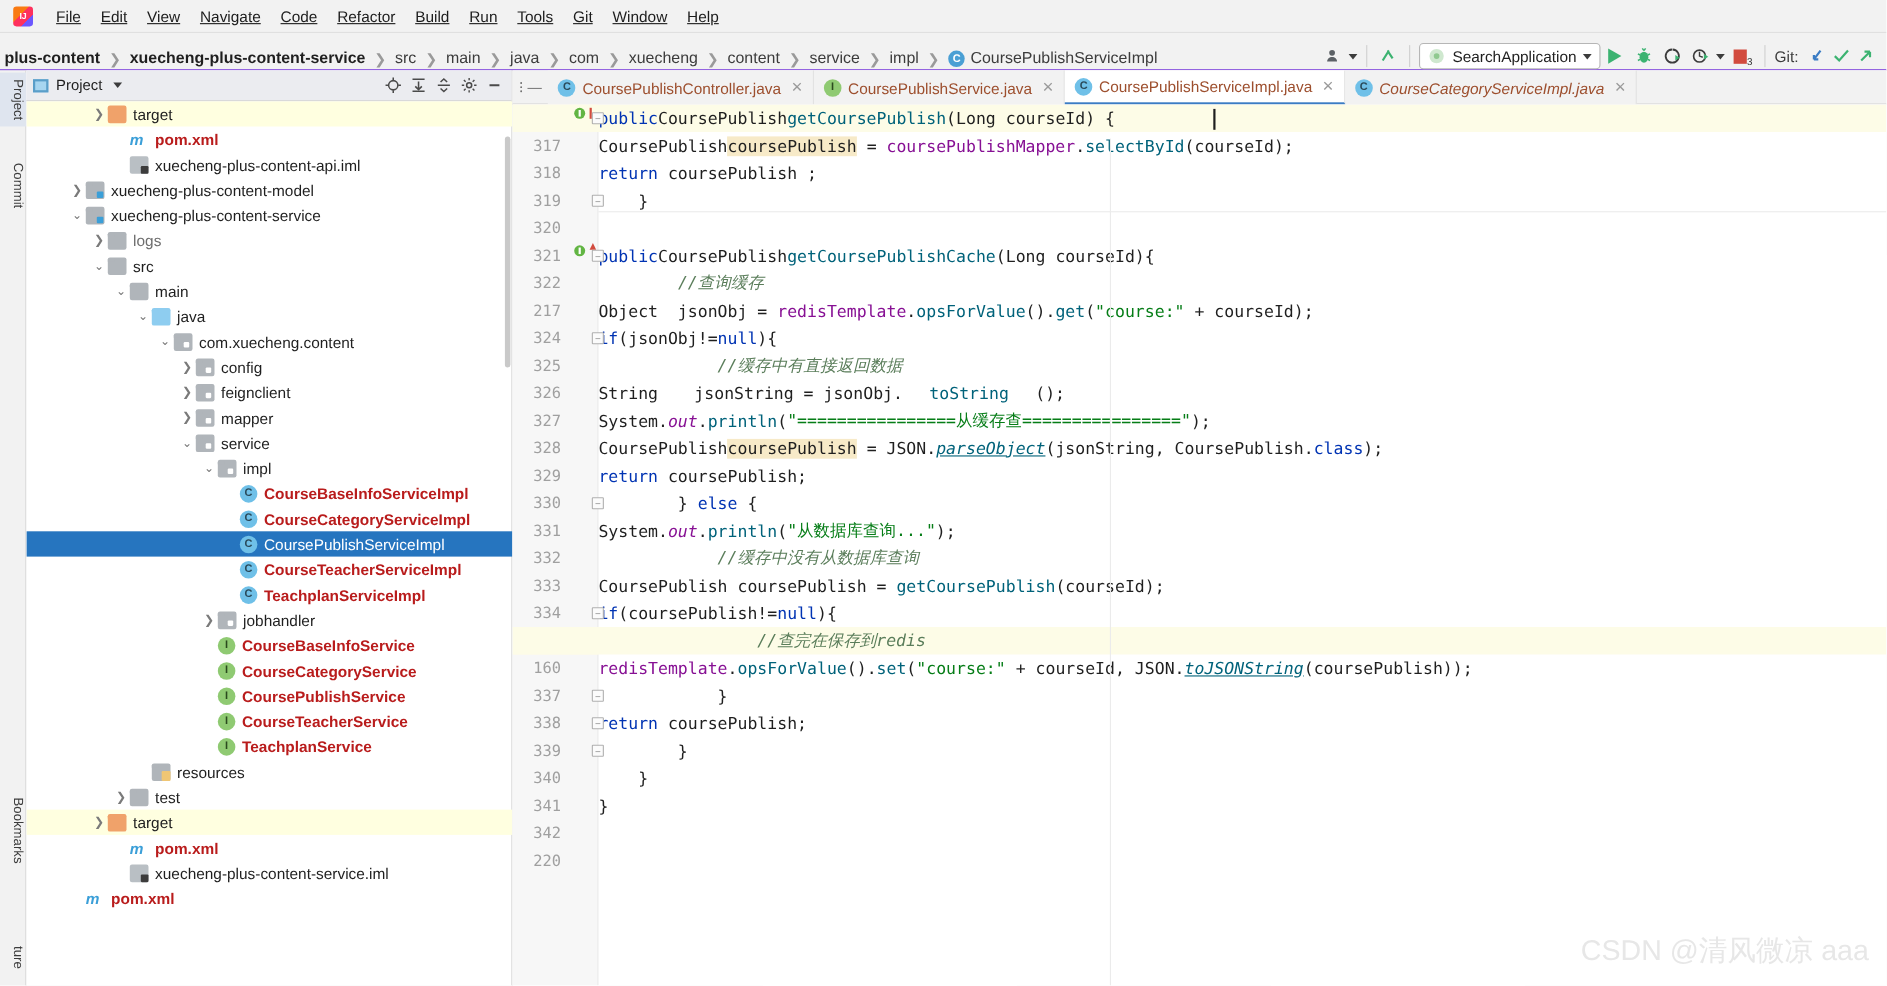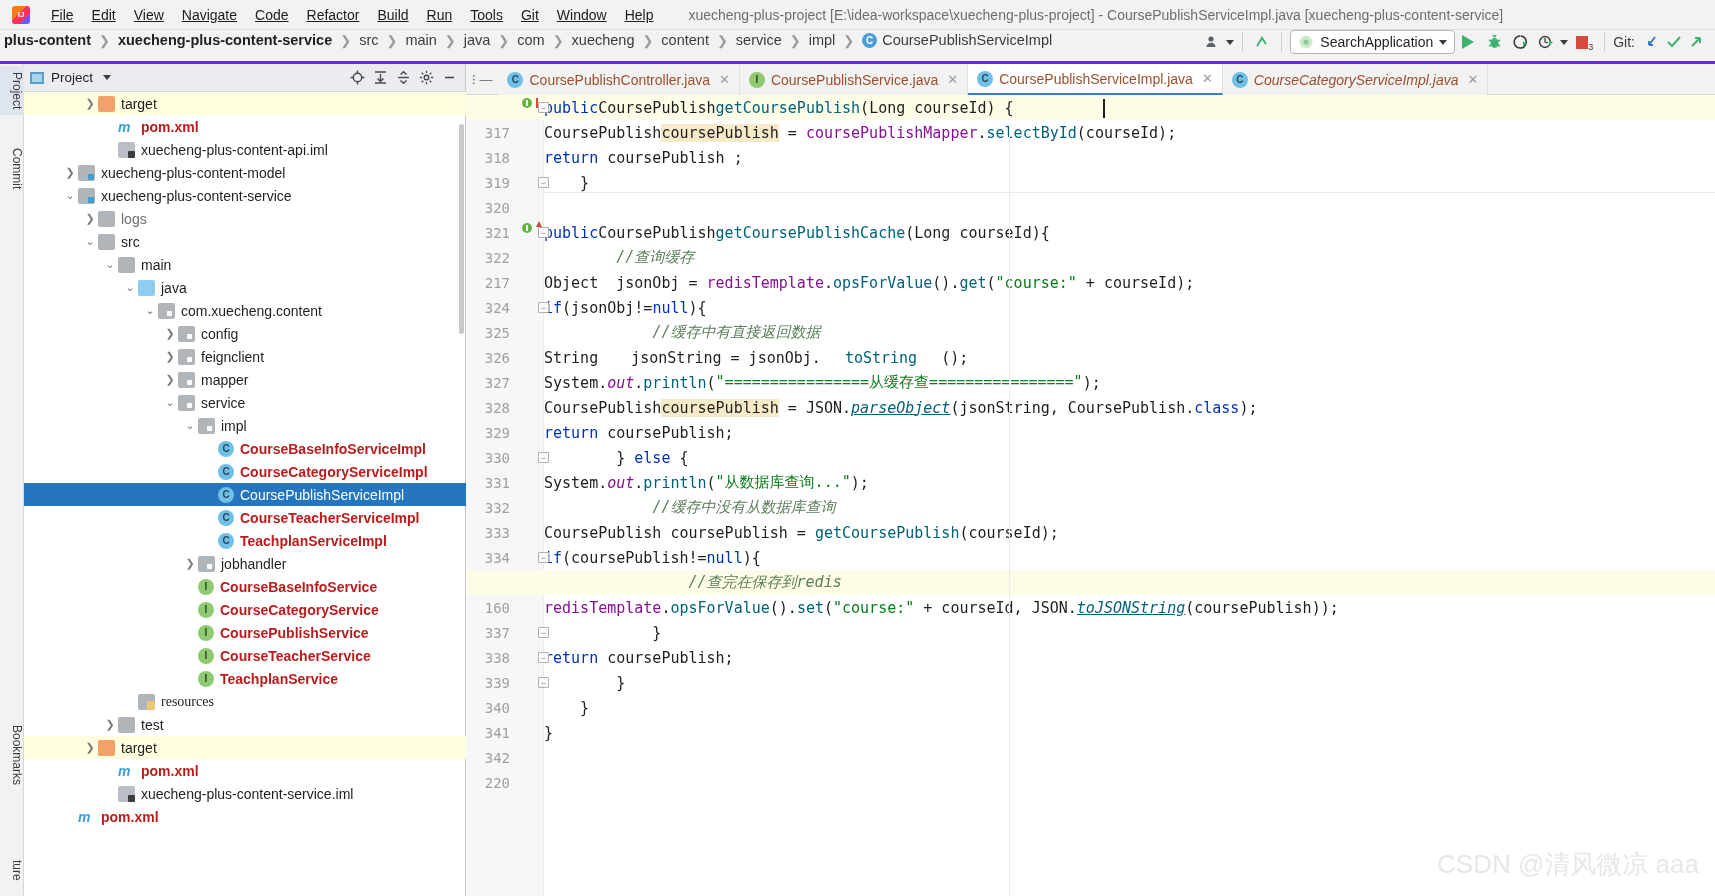--- a/index.html
+++ b/index.html
@@ -30,22 +30,22 @@
     font-size:14px; color:#1c1c1c; padding:3px 9px; cursor:default; white-space:nowrap;
   }
   .menu-item u { text-decoration:underline; }
   .win-title {
     margin-left:26px; font-size:14px; color:#6e6e6e; white-space:nowrap;
   }
 
   
   .navbar {
     position:absolute; left:0; top:30px; width:1715px; height:34px;
-    background:#f2f2f2; border-bottom:3px solid #6d28d9;
-    display:flex; align-items:flex-start;
+    background:#f2f2f2; border-bottom:1px solid #6d28d9;
+    display:flex; align-items:flex-end;
   }
   .crumbs { display:flex; align-items:center; padding-left:0px; }
   .crumb { font-size:14.5px; color:#3c3c3c; padding:2px 4px; white-space:nowrap; }
   .crumb.bold { font-weight:bold; color:#1f1f1f; }
   .crumb-sep { color:#9a9a9a; font-size:13px; padding:0 4px; }
   .crumb-cls-icon{
     width:15px;height:15px;border-radius:50%;background:#4a9fd4;color:#fff;
     font-size:10px;display:inline-flex;align-items:center;justify-content:center;
     margin-right:5px; font-weight:bold; flex:none;
   }
@@ -220,21 +220,20 @@
     <div class="menu-item"><u>View</u></div>
     <div class="menu-item"><u>Navigate</u></div>
     <div class="menu-item"><u>Code</u></div>
     <div class="menu-item"><u>Refactor</u></div>
     <div class="menu-item"><u>Build</u></div>
     <div class="menu-item"><u>Run</u></div>
     <div class="menu-item"><u>Tools</u></div>
     <div class="menu-item"><u>Git</u></div>
     <div class="menu-item"><u>Window</u></div>
     <div class="menu-item"><u>Help</u></div>
-    <div class="win-title">xuecheng-plus-project [E:\idea-workspace\xuecheng-plus-project] - CoursePublishServiceImpl.java [xuecheng-plus-content-service]</div>
   </div>
 
   <div class="navbar">
     <div class="crumbs">
       <div class="crumb bold">plus-content</div>
       <div class="crumb-sep">❯</div>
       <div class="crumb bold">xuecheng-plus-content-service</div>
       <div class="crumb-sep">❯</div>
       <div class="crumb">src</div>
       <div class="crumb-sep">❯</div>
@@ -511,21 +510,21 @@
         <div class="trow" style="padding-left: 158px;">
           <span class="arrow none"></span>
           <span class="ticon ic-iface">I</span>
           <span class="tlabel brown">CourseTeacherService</span>
         </div>
         <div class="trow" style="padding-left: 158px;">
           <span class="arrow none"></span>
           <span class="ticon ic-iface">I</span>
           <span class="tlabel brown">TeachplanService</span>
         </div>
-        <div class="trow" style="padding-left: 98px; font-family: Liberation Serif, serif;">
+        <div class="trow" style="padding-left: 98px;">
           <span class="arrow none"></span>
           <span class="ticon ic-res"></span>
           <span class="tlabel">resources</span>
         </div>
         <div class="trow" style="padding-left: 78px;">
           <span class="arrow">❯</span>
           <span class="ticon ic-folder"></span>
           <span class="tlabel">test</span>
         </div>
         <div class="trow hl-yellow" style="padding-left: 58px;">

